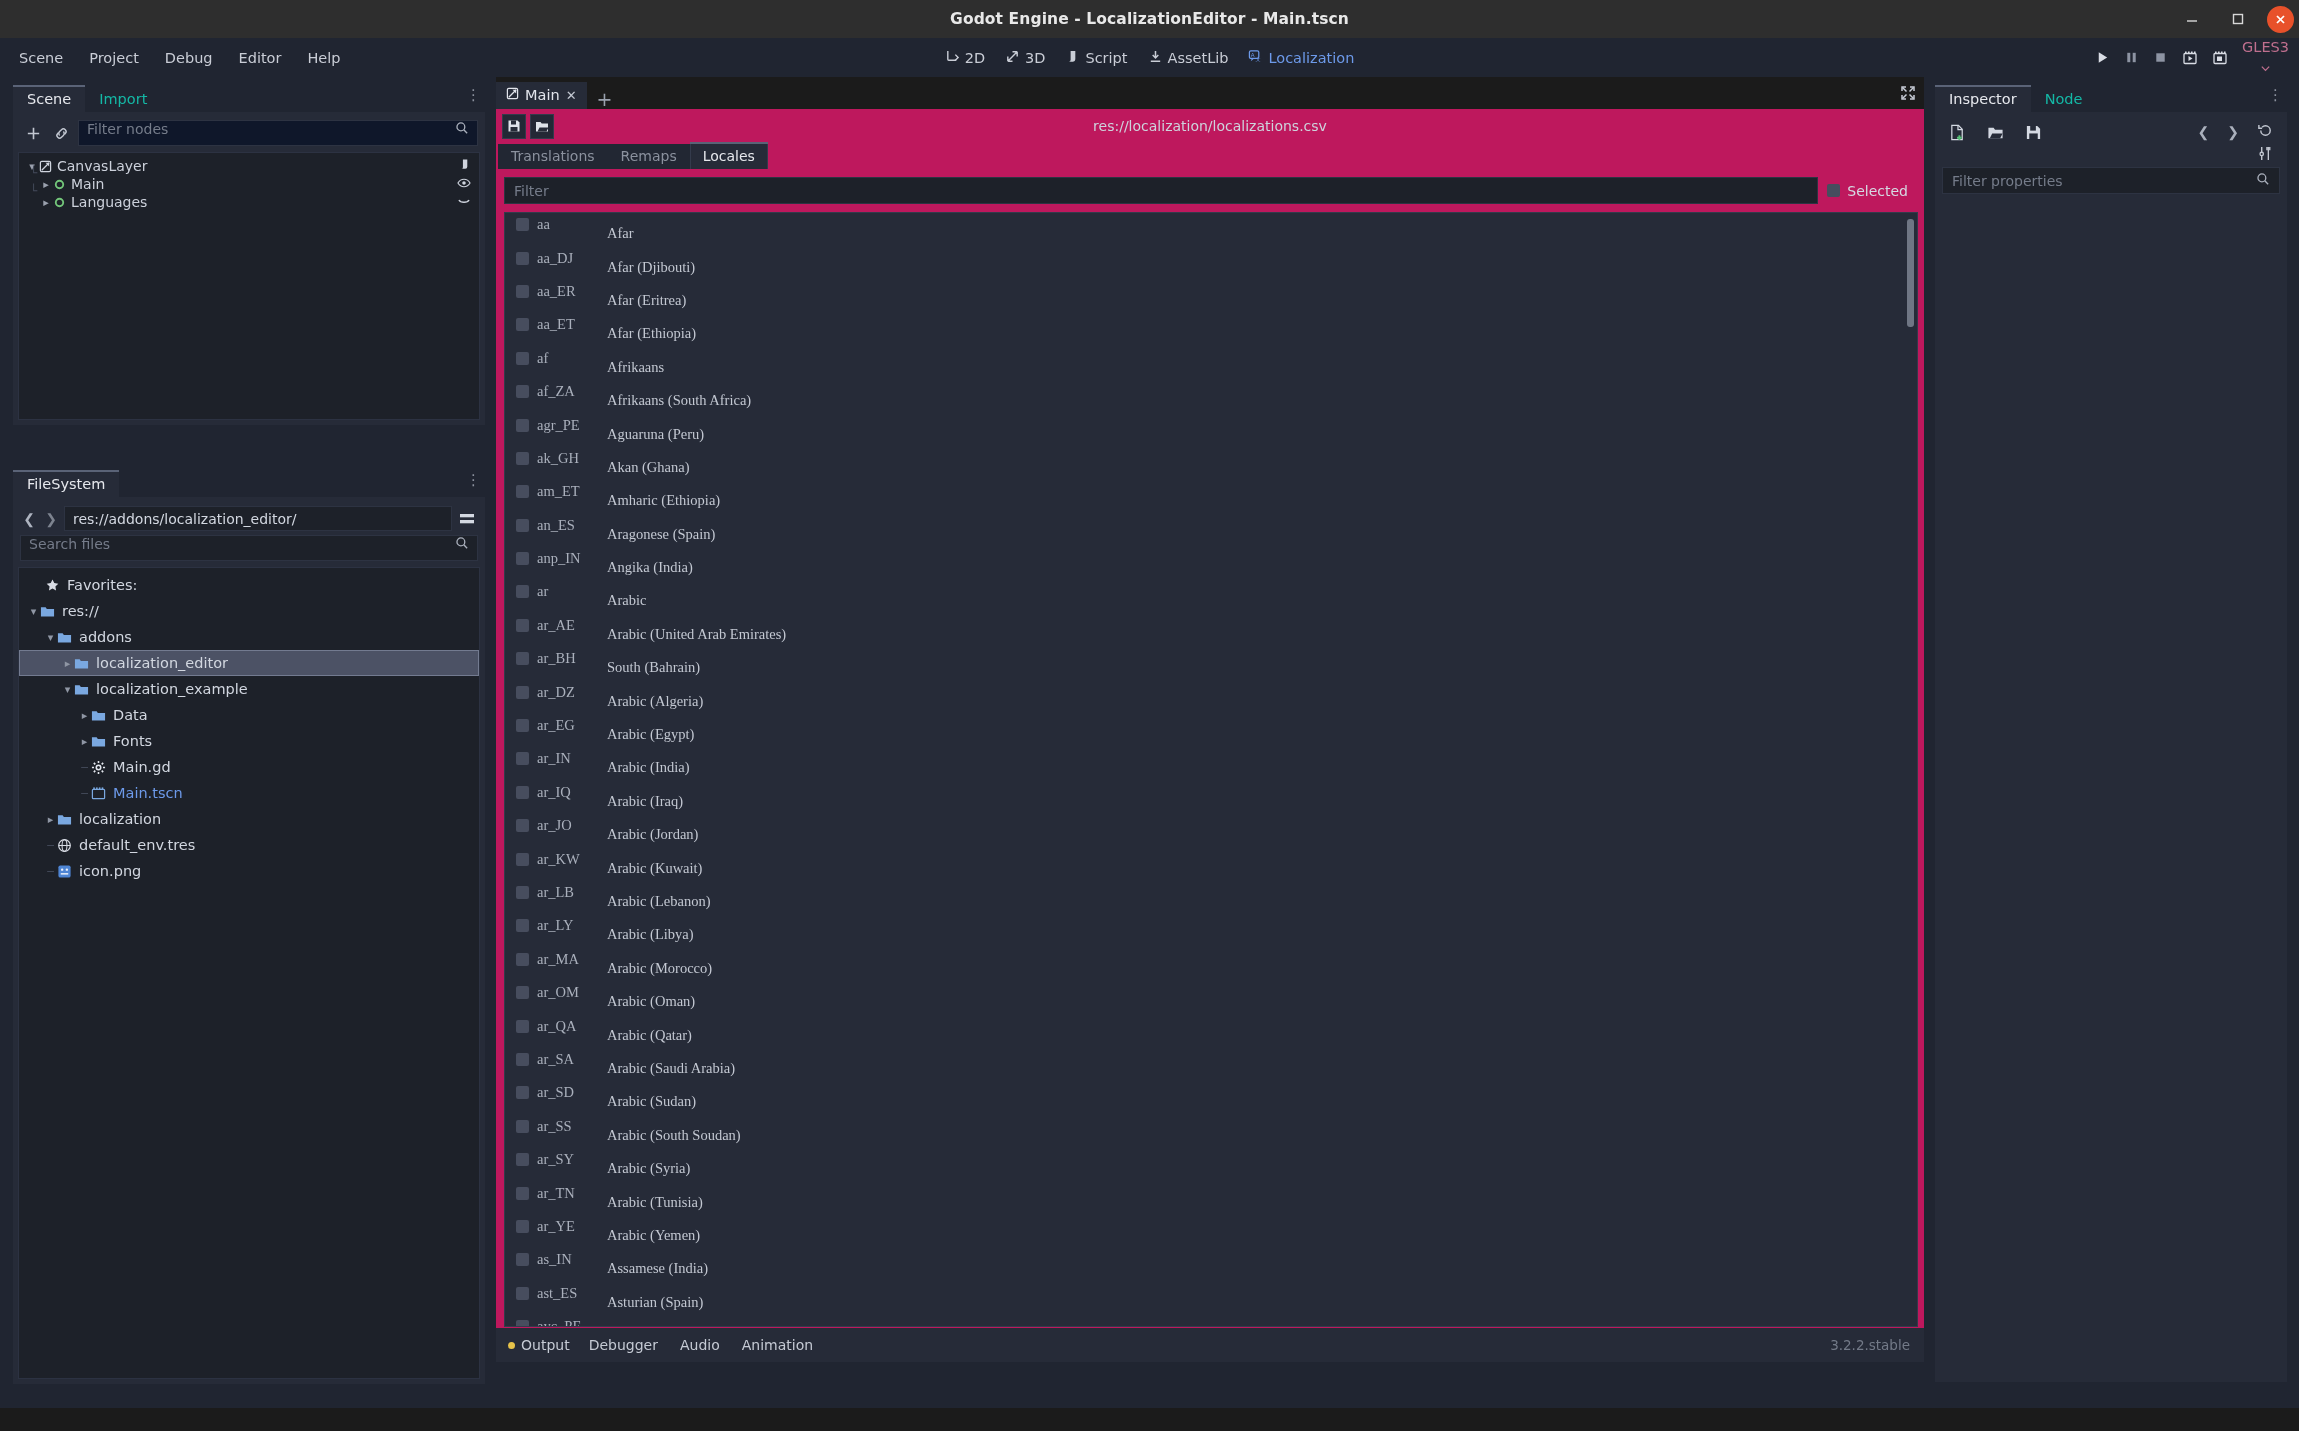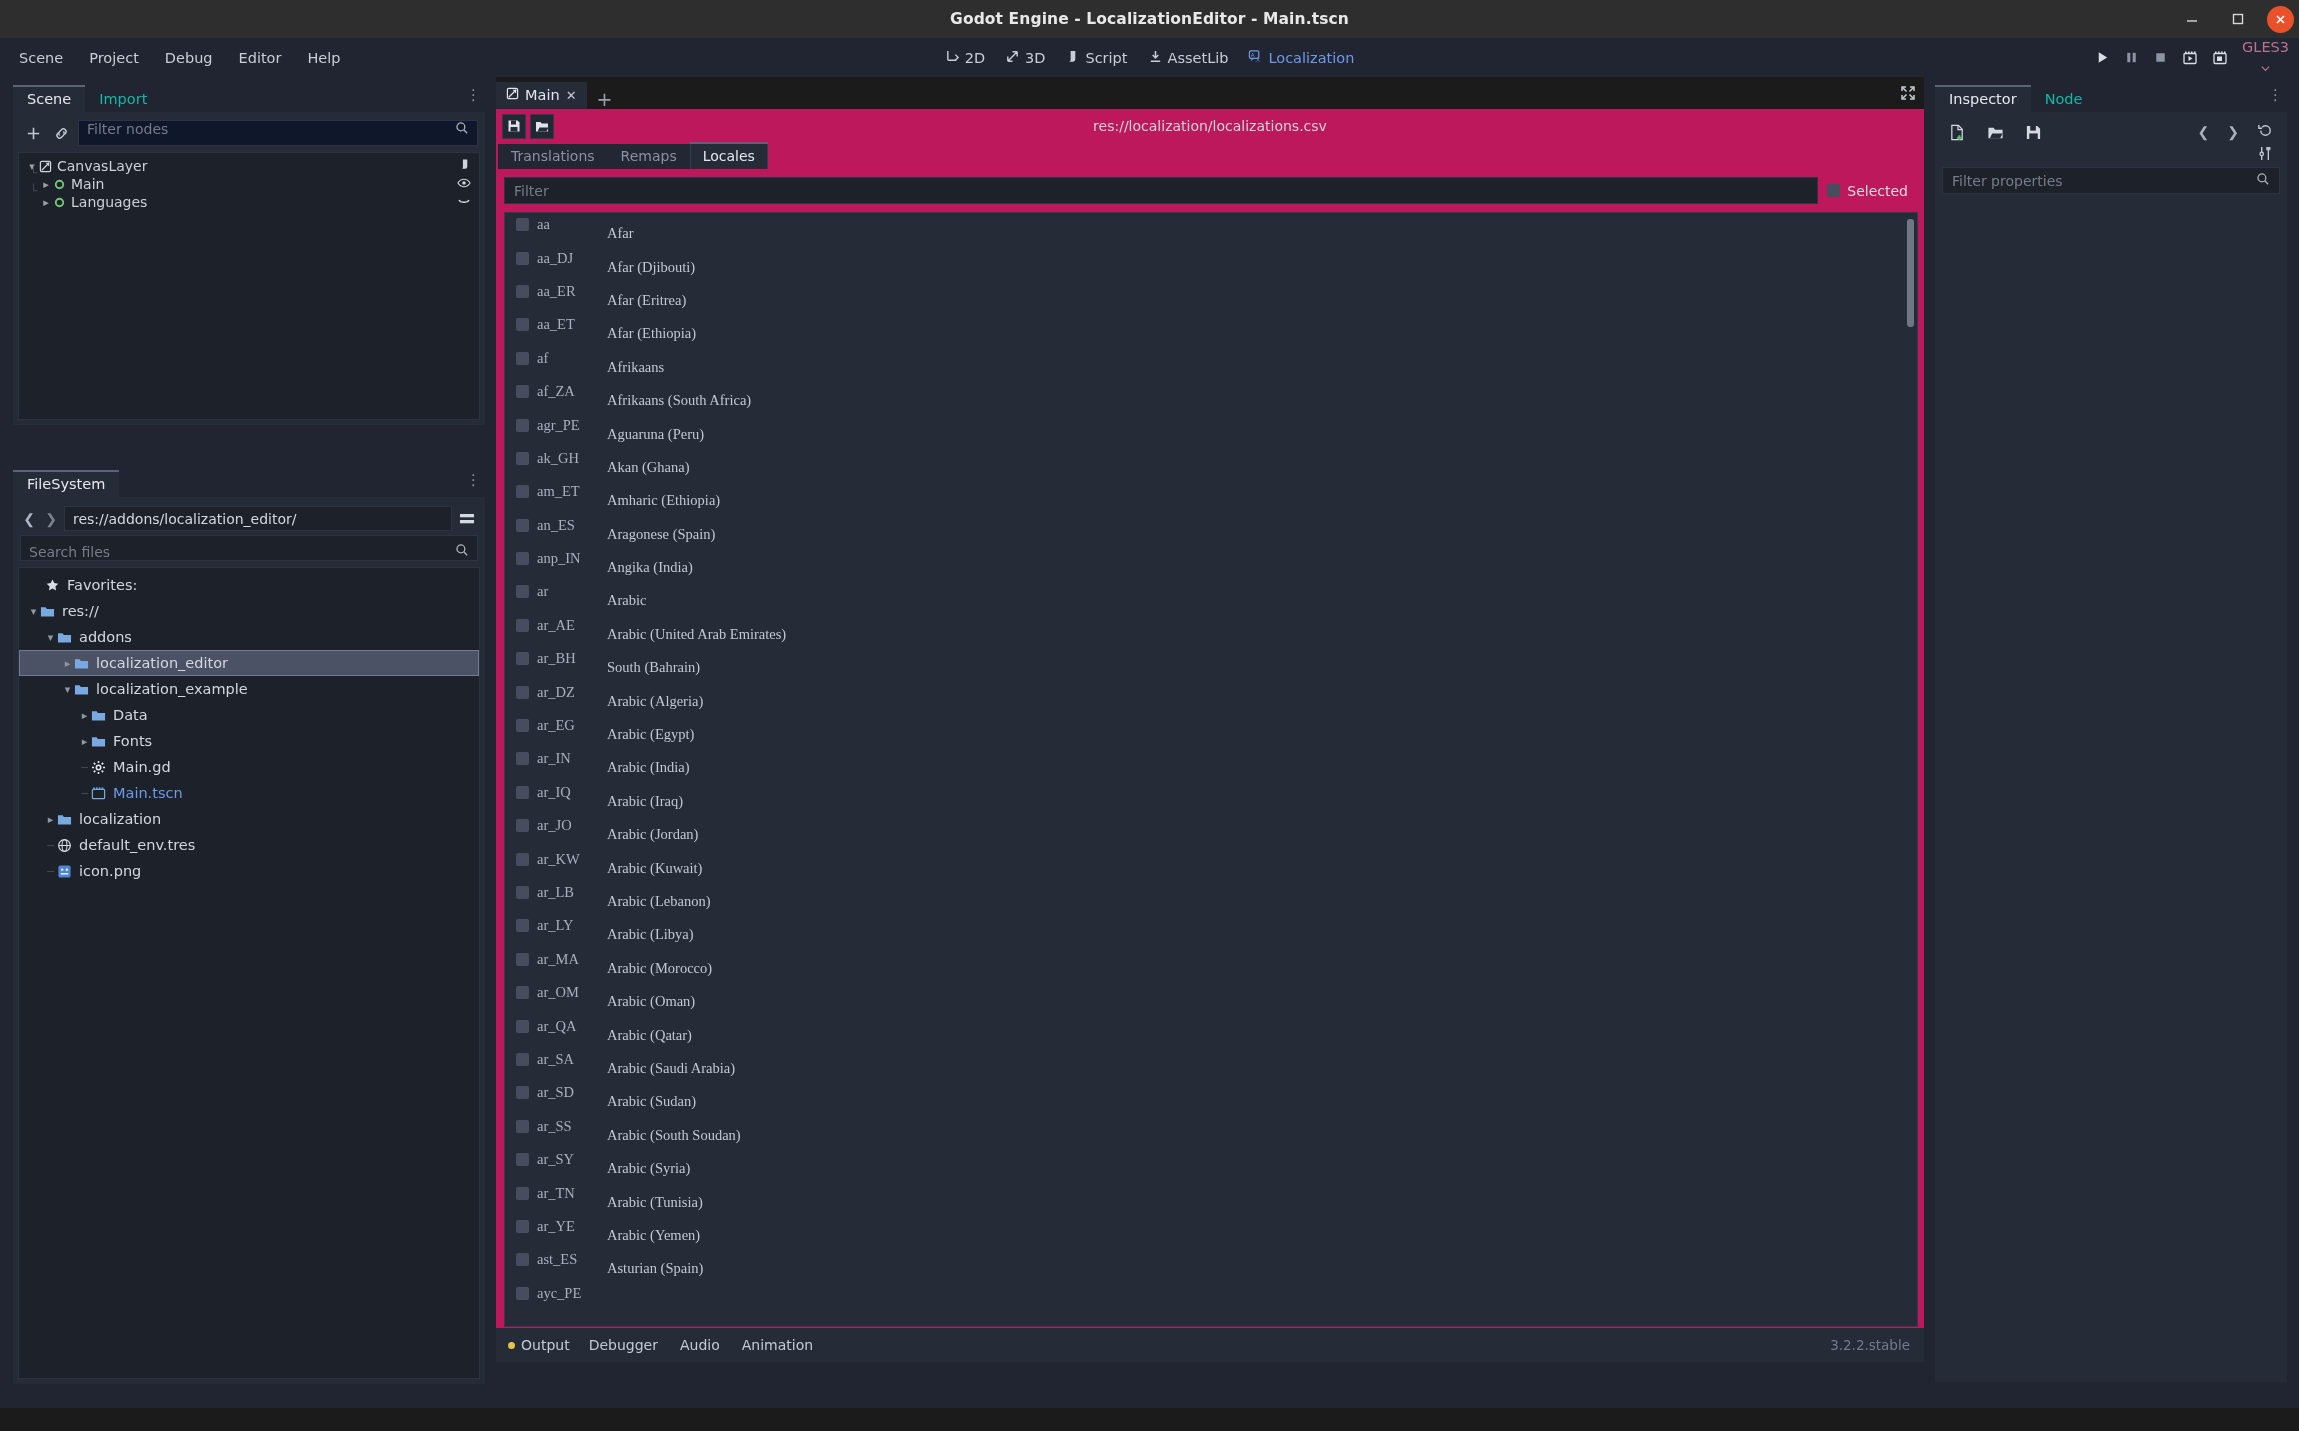--- a/index.html
+++ b/index.html
@@ -118,21 +118,21 @@
   
   .fs-dock { position: absolute; left: 13px; top: 394px; width: 472px; height: 920px; }
   .path-row { display: flex; align-items: center; gap: 4px; padding: 4px 2px 4px 2px; }
   .nav-arrow { width: 18px; color: #aeb4c0; font-size: 14px; display: flex; justify-content: center; }
   .path-box {
     flex: 1; height: 25px; background: #1d2129; border: 1px solid #2d3342;
     display: flex; align-items: center; padding: 0 8px; font-size: 14px; color: #d3d8e1;
   }
   .fs-search {
     height: 26px; background: #1d2129; border: 1px solid #2d3342;
-    display: flex; align-items: flex-end; padding: 0 8px; margin: 0 2px 6px 2px;
+    display: flex; align-items: flex-start; padding: 0 8px; margin: 0 2px 6px 2px;
     font-size: 14px; color: #757c8a;
   }
   .fs-search .sf-text { flex: 1; }
   .fs-tree {
     background: #1d2129; border: 1px solid #2c3242; height: 812px;
     padding-top: 4px;
   }
   .fs-row {
     display: flex; align-items: center; height: 26px;
     font-size: 14.5px; color: #d2d7e0; position: relative;
@@ -842,20 +842,25 @@
               <span class="locale-code">ar_TN</span>
               <span class="locale-name">Arabic (Tunisia)</span>
             </div>
             <div class="locale-row">
               <span class="locale-cb"></span>
               <span class="locale-code">ar_YE</span>
               <span class="locale-name">Arabic (Yemen)</span>
             </div>
             <div class="locale-row">
               <span class="locale-cb"></span>
+              <span class="locale-code">as_IN</span>
+              <span class="locale-name">Assamese (India)</span>
+            </div>
+            <div class="locale-row">
+              <span class="locale-cb"></span>
               <span class="locale-code">ast_ES</span>
               <span class="locale-name">Asturian (Spain)</span>
             </div>
             <div class="locale-row">
               <span class="locale-cb"></span>
               <span class="locale-code">ayc_PE</span>
             </div>
           </div>
         <div class="list-scrollbar">
           <div class="list-thumb"></div>

